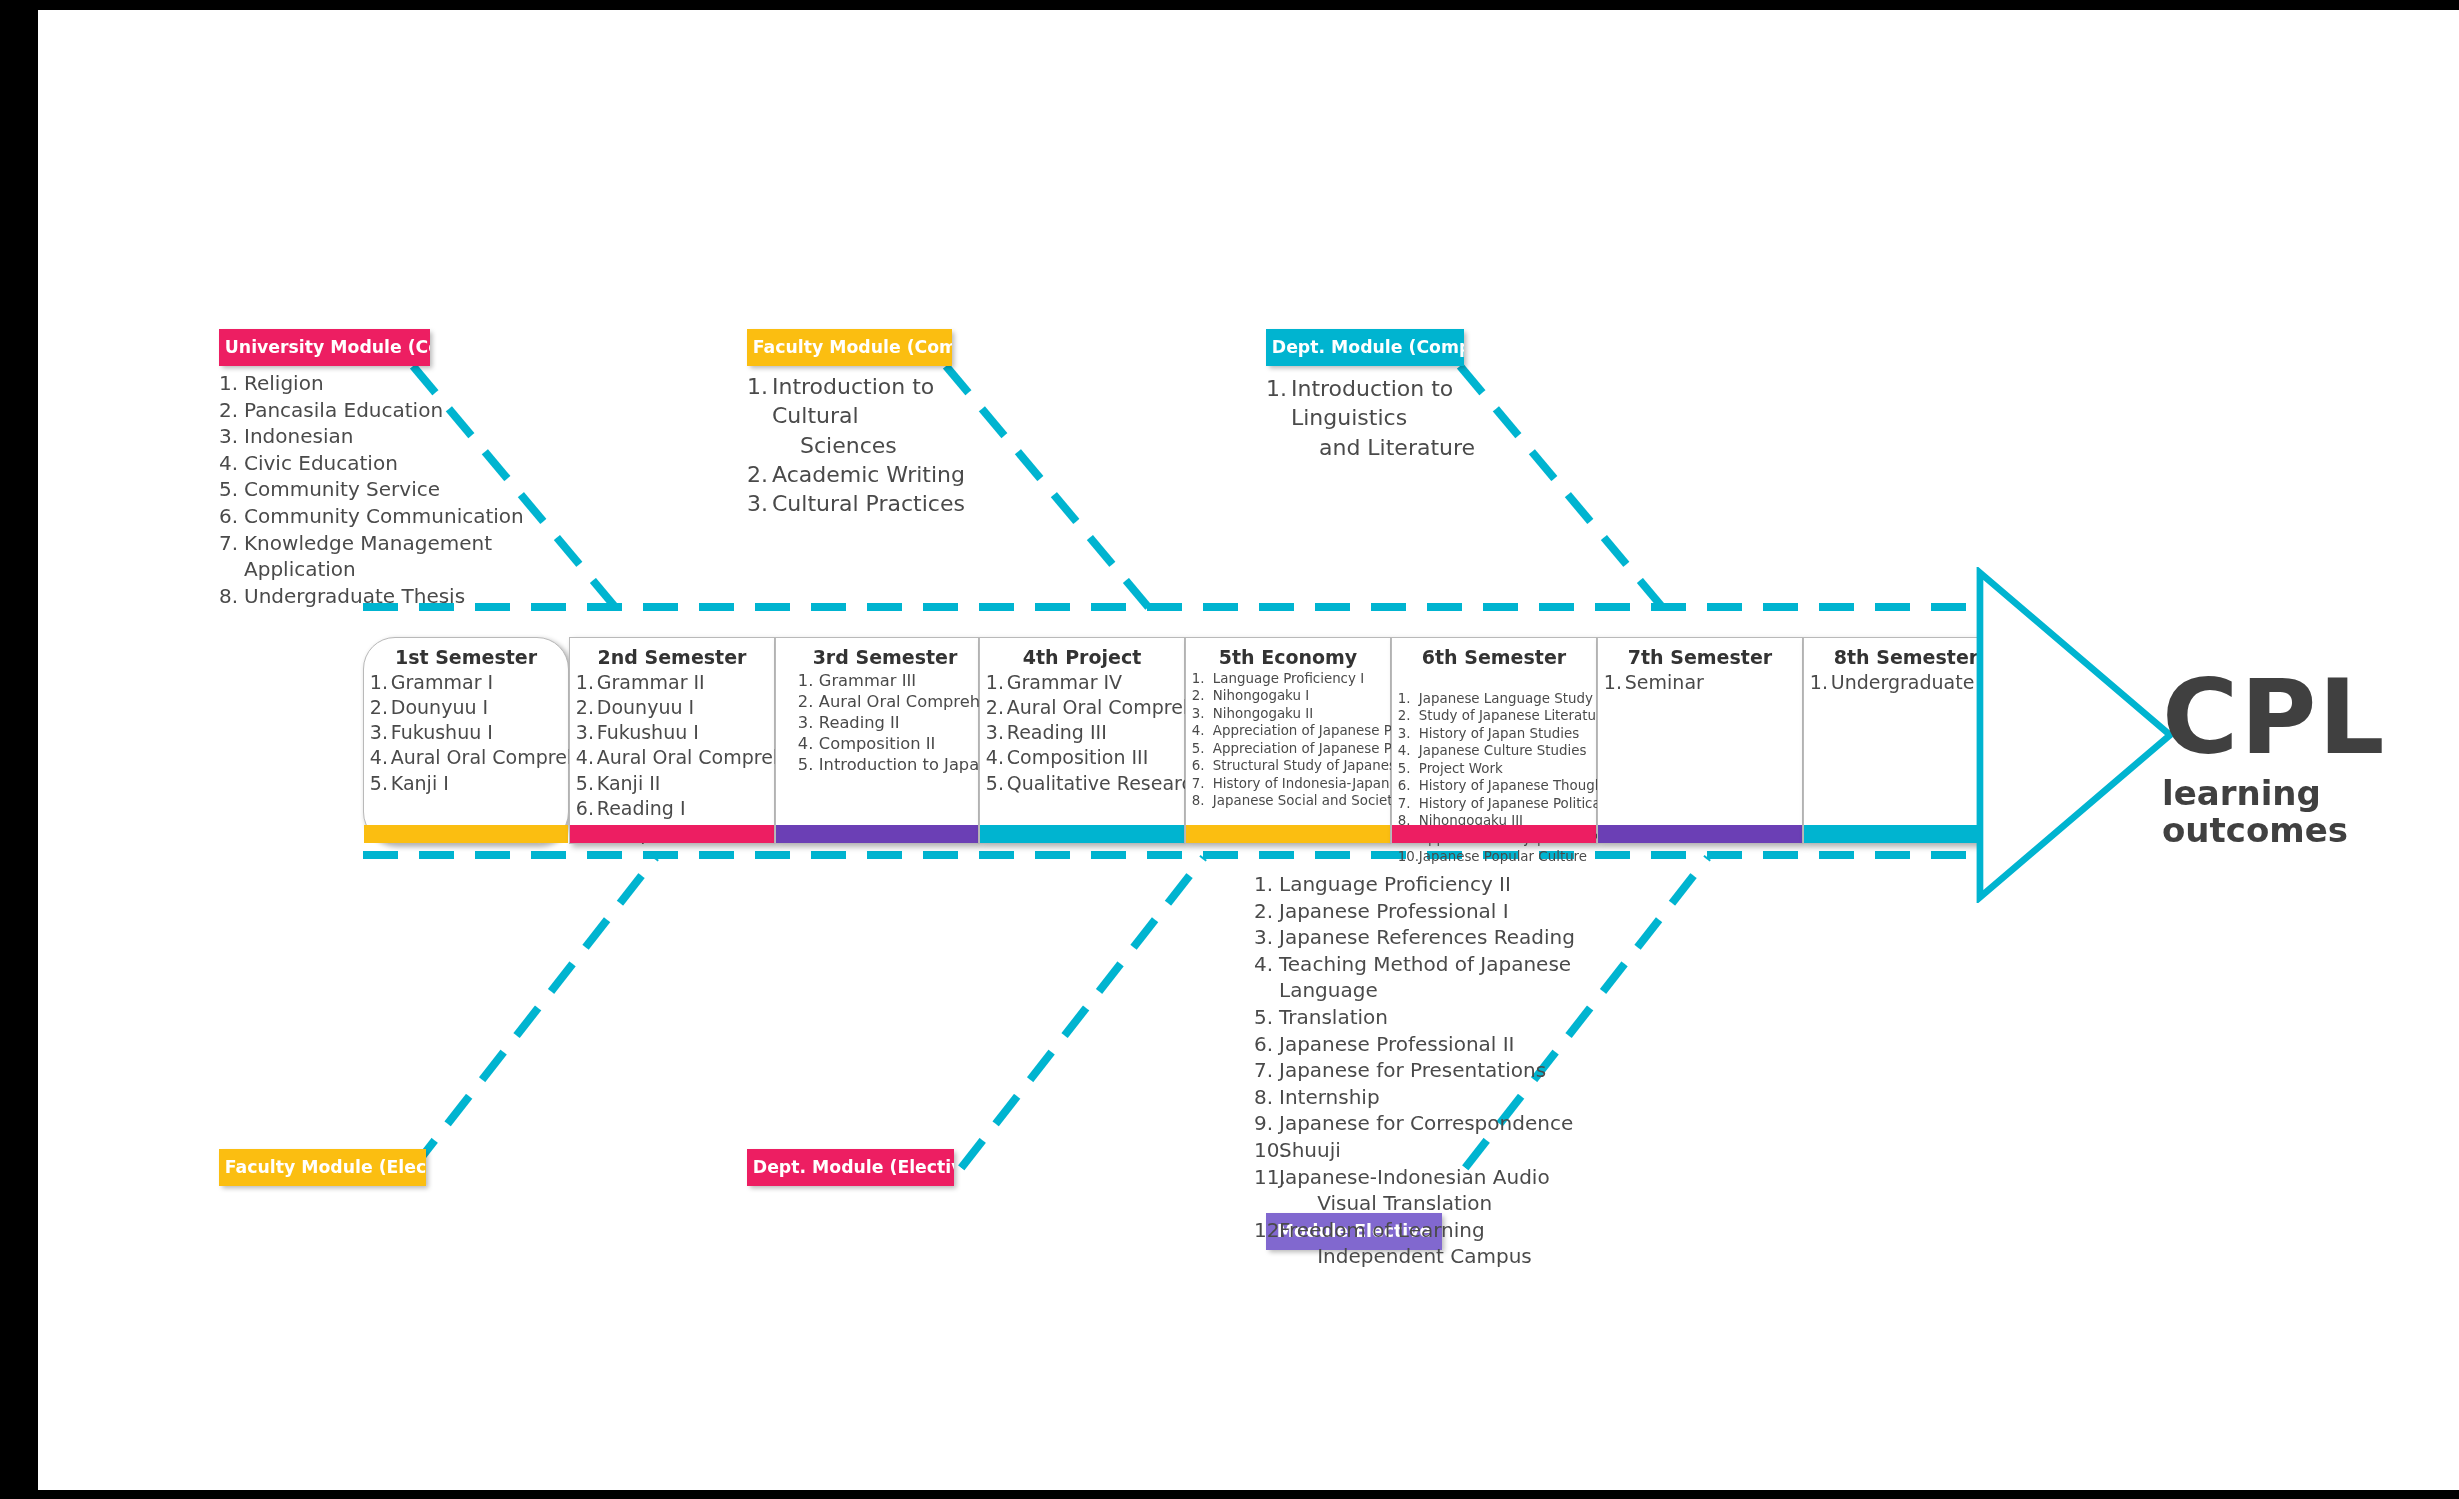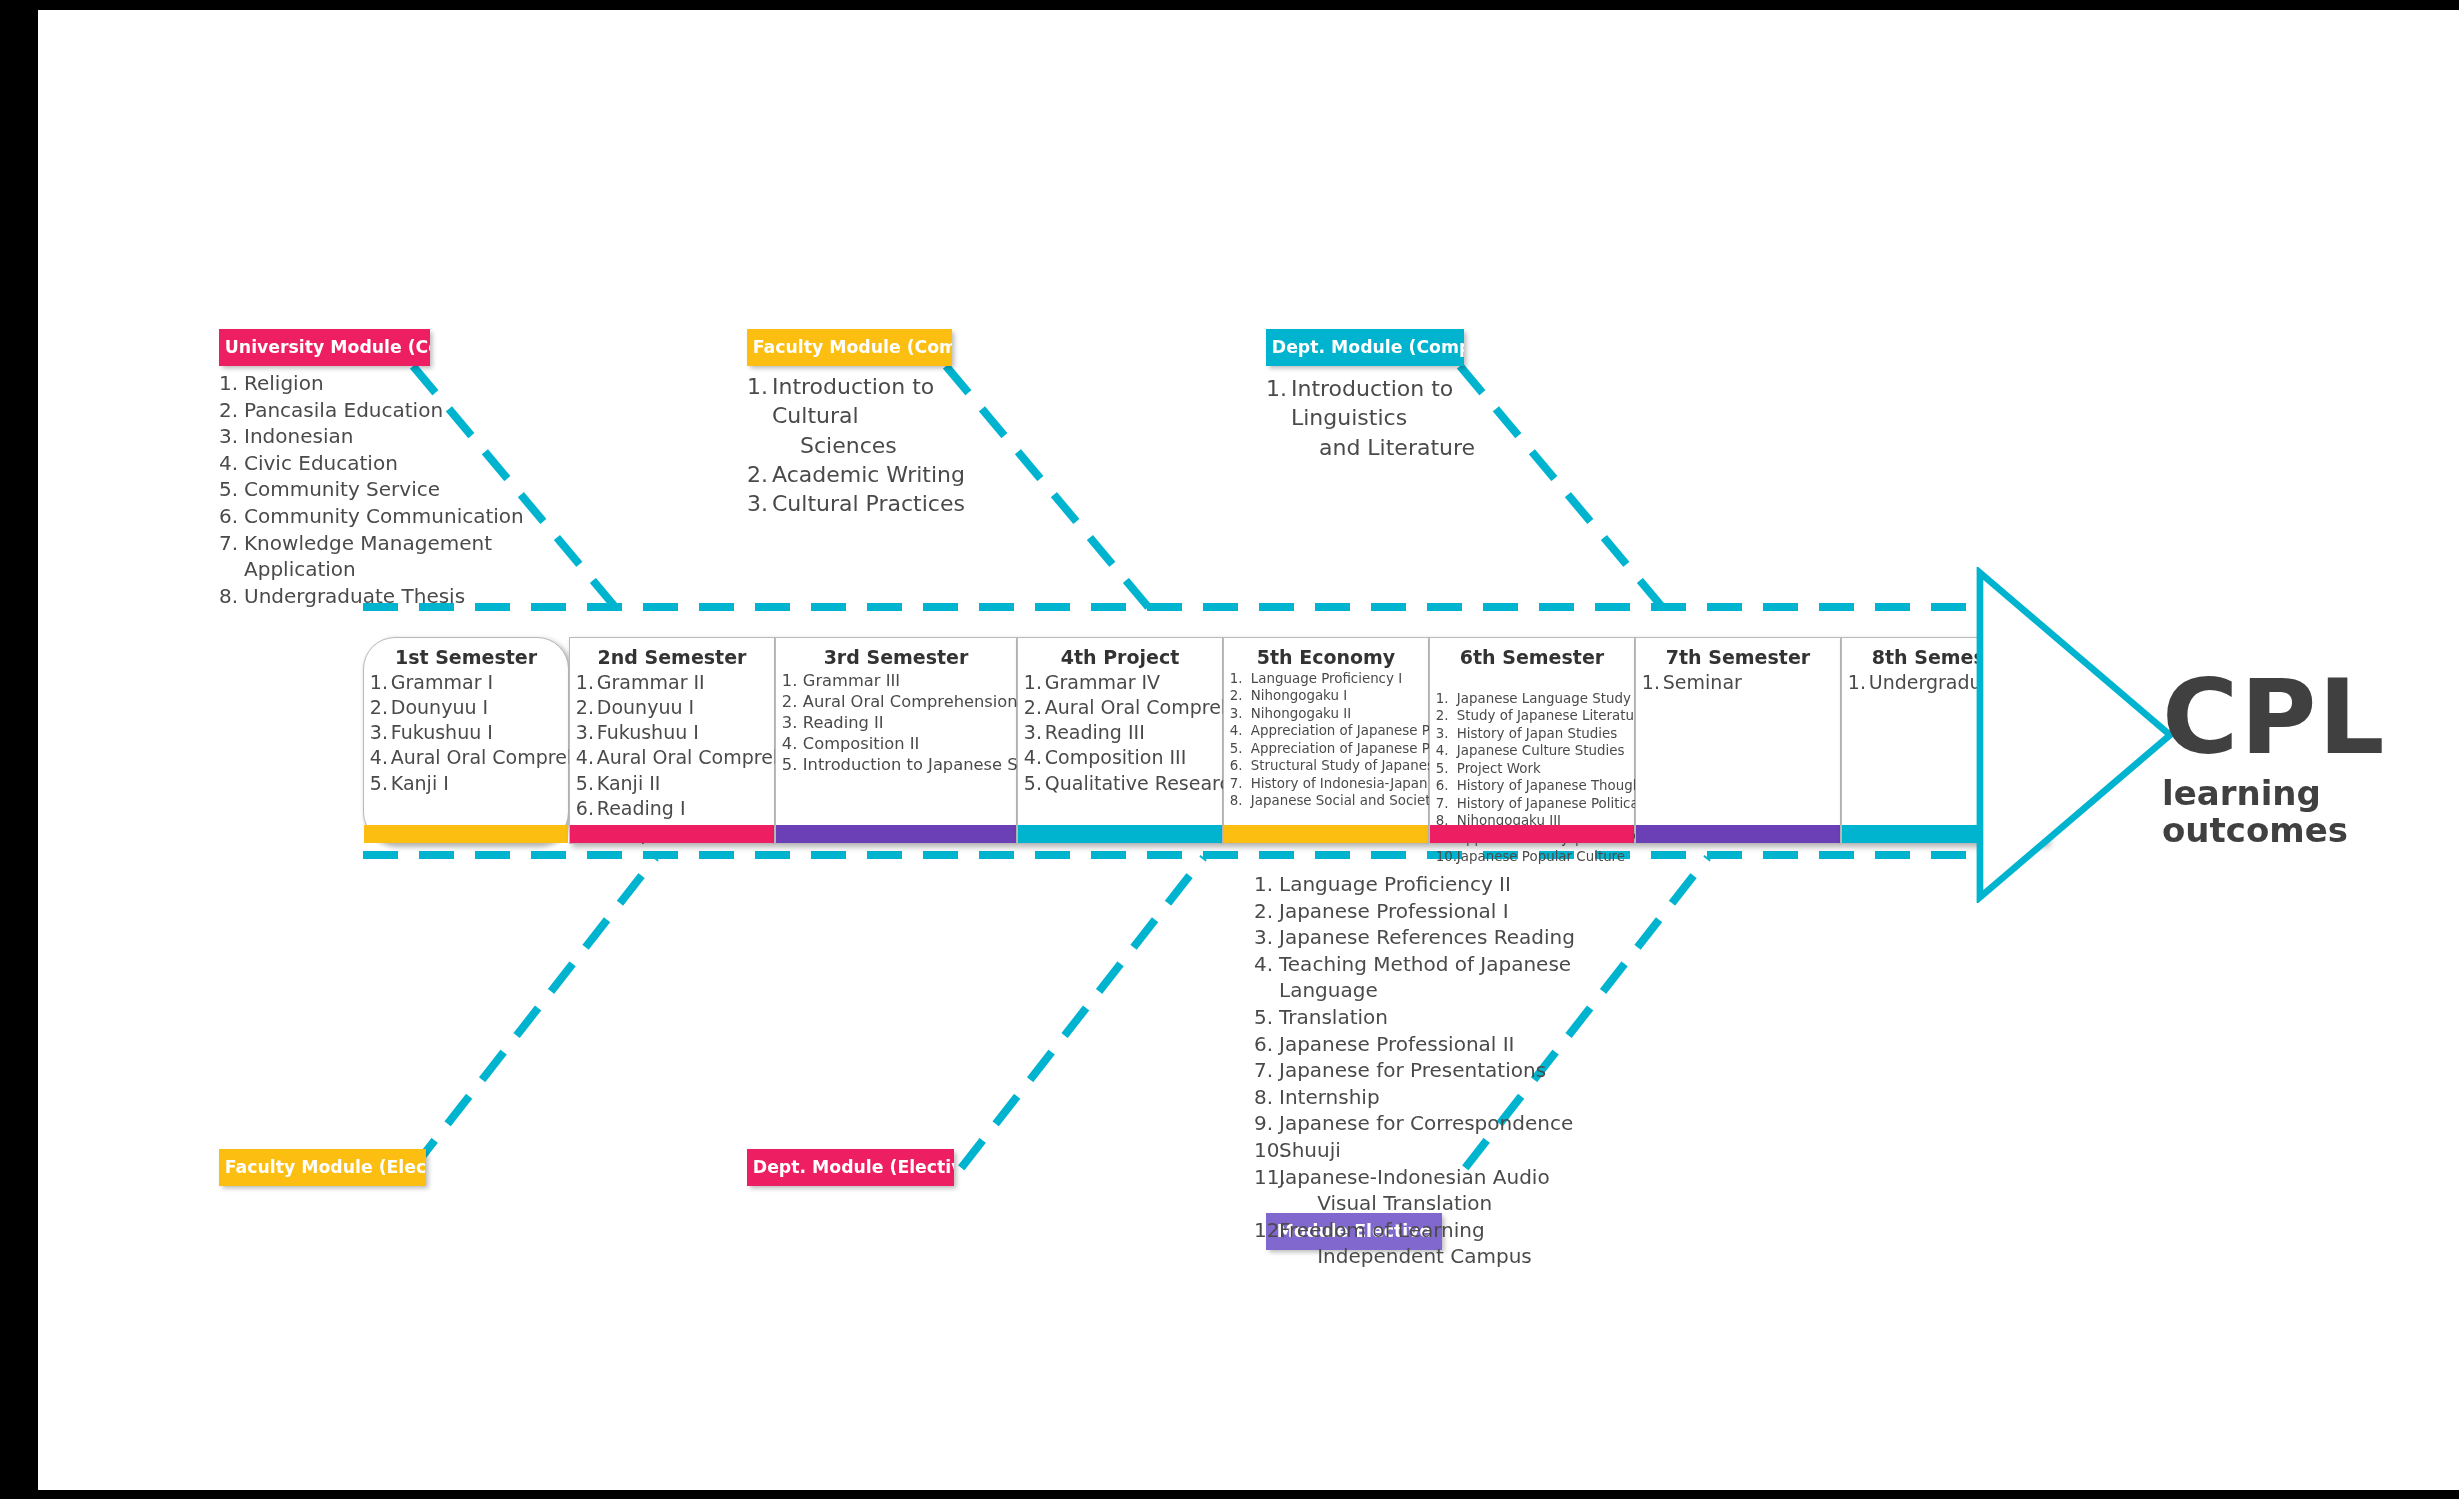--- a/index.html
+++ b/index.html
@@ -261,21 +261,21 @@
             <li><span class="num">3.</span>Fukushuu I</li>
             <li><span class="num">4.</span>Aural Oral Comprehension II</li>
             <li><span class="num">5.</span>Kanji II</li>
             <li><span class="num">6.</span>Reading I</li>
             <li><span class="num">7.</span>Composition I</li>
           </ol>
       </div>
       <div class="sem-bar bar-pink"></div>
     </div>
 
-    <div class="sem fs-md" style="width:242px;">
+    <div class="sem fs-md" style="width:204px;padding-left:16px;">
       <div class="sem-title">3rd Semester</div>
       <div class="sem-body">
         <ol>
             <li><span class="num">1.</span>Grammar III</li>
             <li><span class="num">2.</span>Aural Oral Comprehension III</li>
             <li><span class="num">3.</span>Reading II</li>
             <li><span class="num">4.</span>Composition II</li>
             <li><span class="num">5.</span>Introduction to Japanese Studies</li>
           </ol>
       </div>

